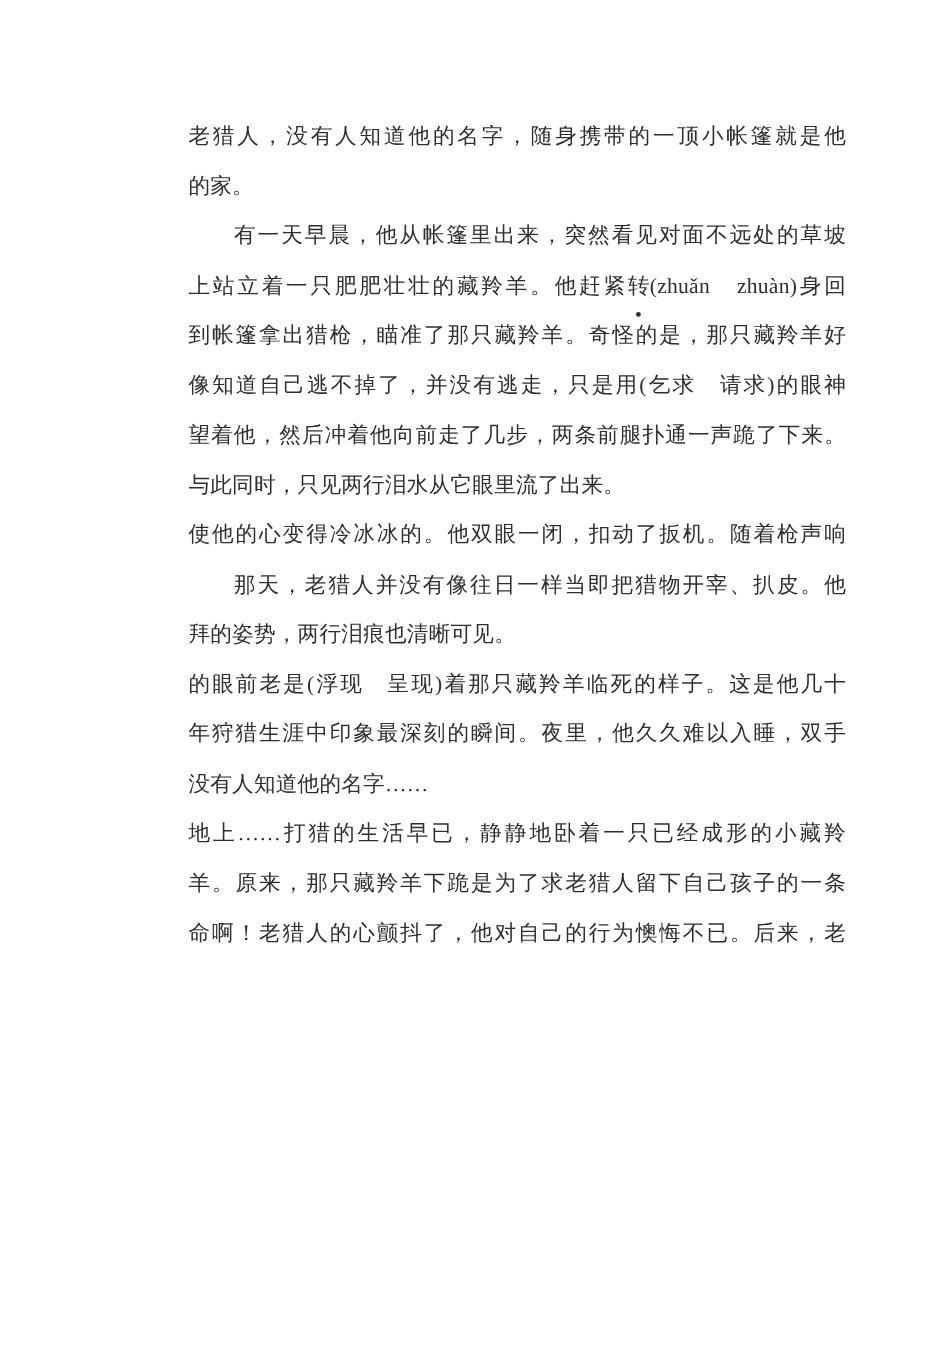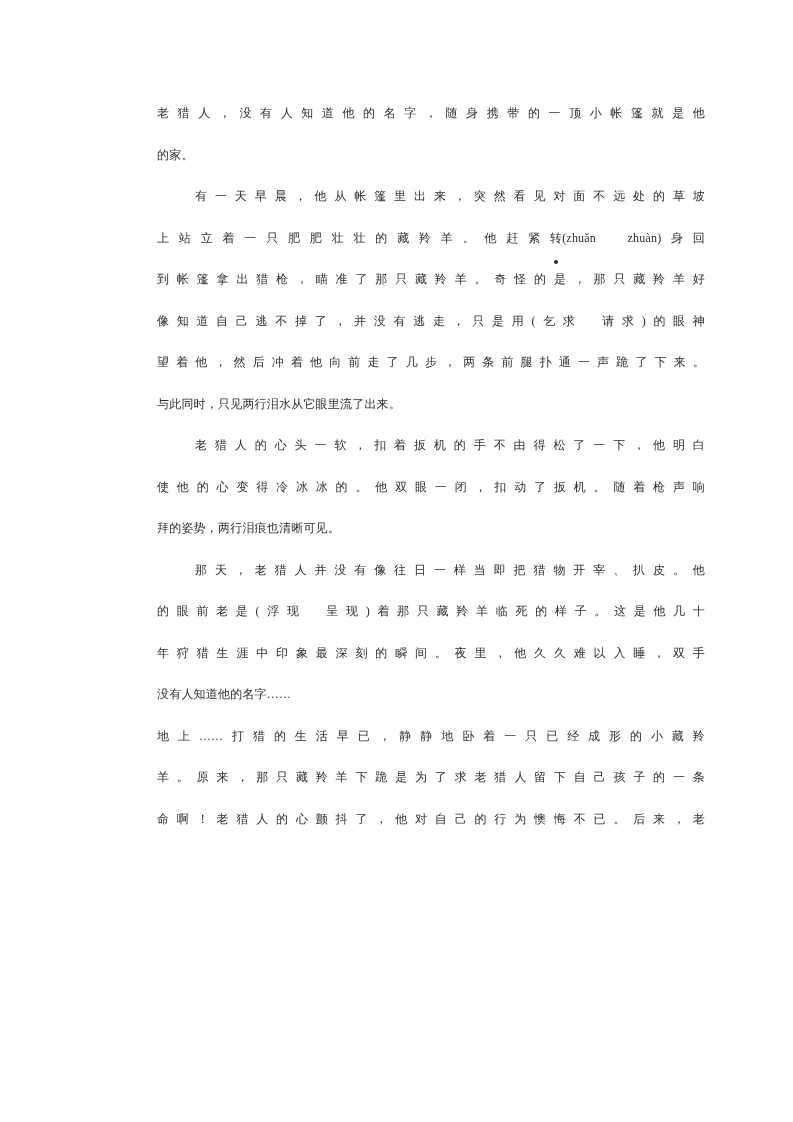--- a/index.html
+++ b/index.html
@@ -18,21 +18,21 @@
   .textblock {
     position: absolute;
     left: 157px;
     top: 93px;
     width: 548px;
     color: #2e2e2e;
   }
   .line {
     height: 41.5px;
     line-height: 41.5px;
-    font-size: 12px;
+    font-size: 18px;
     text-align: justify;
     text-align-last: justify;
     letter-spacing: 0.2px;
   }
   .line.indent {
     padding-left: 38px;
   }
   .line.end {
     text-align: right;
     text-align-last: left;
@@ -62,24 +62,23 @@
     <div class="line">老猎人，没有人知道他的名字，随身携带的一顶小帐篷就是他</div>
     <div class="line end">的家。</div>
     <div class="line indent">有一天早晨，他从帐篷里出来，突然看见对面不远处的草坡</div>
 
     <div class="line"><span>上站立着一只肥肥壮壮的藏羚羊。他赶紧</span><span class="emph">转</span><span>(zhuǎn　zhuàn)身回</span></div>
 
     <div class="line">到帐篷拿出猎枪，瞄准了那只藏羚羊。奇怪的是，那只藏羚羊好</div>
     <div class="line">像知道自己逃不掉了，并没有逃走，只是用(乞求　请求)的眼神</div>
     <div class="line">望着他，然后冲着他向前走了几步，两条前腿扑通一声跪了下来。</div>
     <div class="line end">与此同时，只见两行泪水从它眼里流了出来。</div>
-    <div class="line indent">老猎人的心头一软，扣着扳机的手不由得松了一下，他明白</div>
     <div class="line">使他的心变得冷冰冰的。他双眼一闭，扣动了扳机。随着枪声响</div>
+    <div class="line indent">那天，老猎人并没有像往日一样当即把猎物开宰、扒皮。他</div>
     <div class="line end">拜的姿势，两行泪痕也清晰可见。</div>
-    <div class="line indent">那天，老猎人并没有像往日一样当即把猎物开宰、扒皮。他</div>
     <div class="line">的眼前老是(浮现　呈现)着那只藏羚羊临死的样子。这是他几十</div>
     <div class="line">年狩猎生涯中印象最深刻的瞬间。夜里，他久久难以入睡，双手</div>
     <div class="line end">没有人知道他的名字……</div>
     <div class="line">地上……打猎的生活早已，静静地卧着一只已经成形的小藏羚</div>
     <div class="line">羊。原来，那只藏羚羊下跪是为了求老猎人留下自己孩子的一条</div>
     <div class="line">命啊！老猎人的心颤抖了，他对自己的行为懊悔不已。后来，老</div>
 
   </div>
 </div>
 

